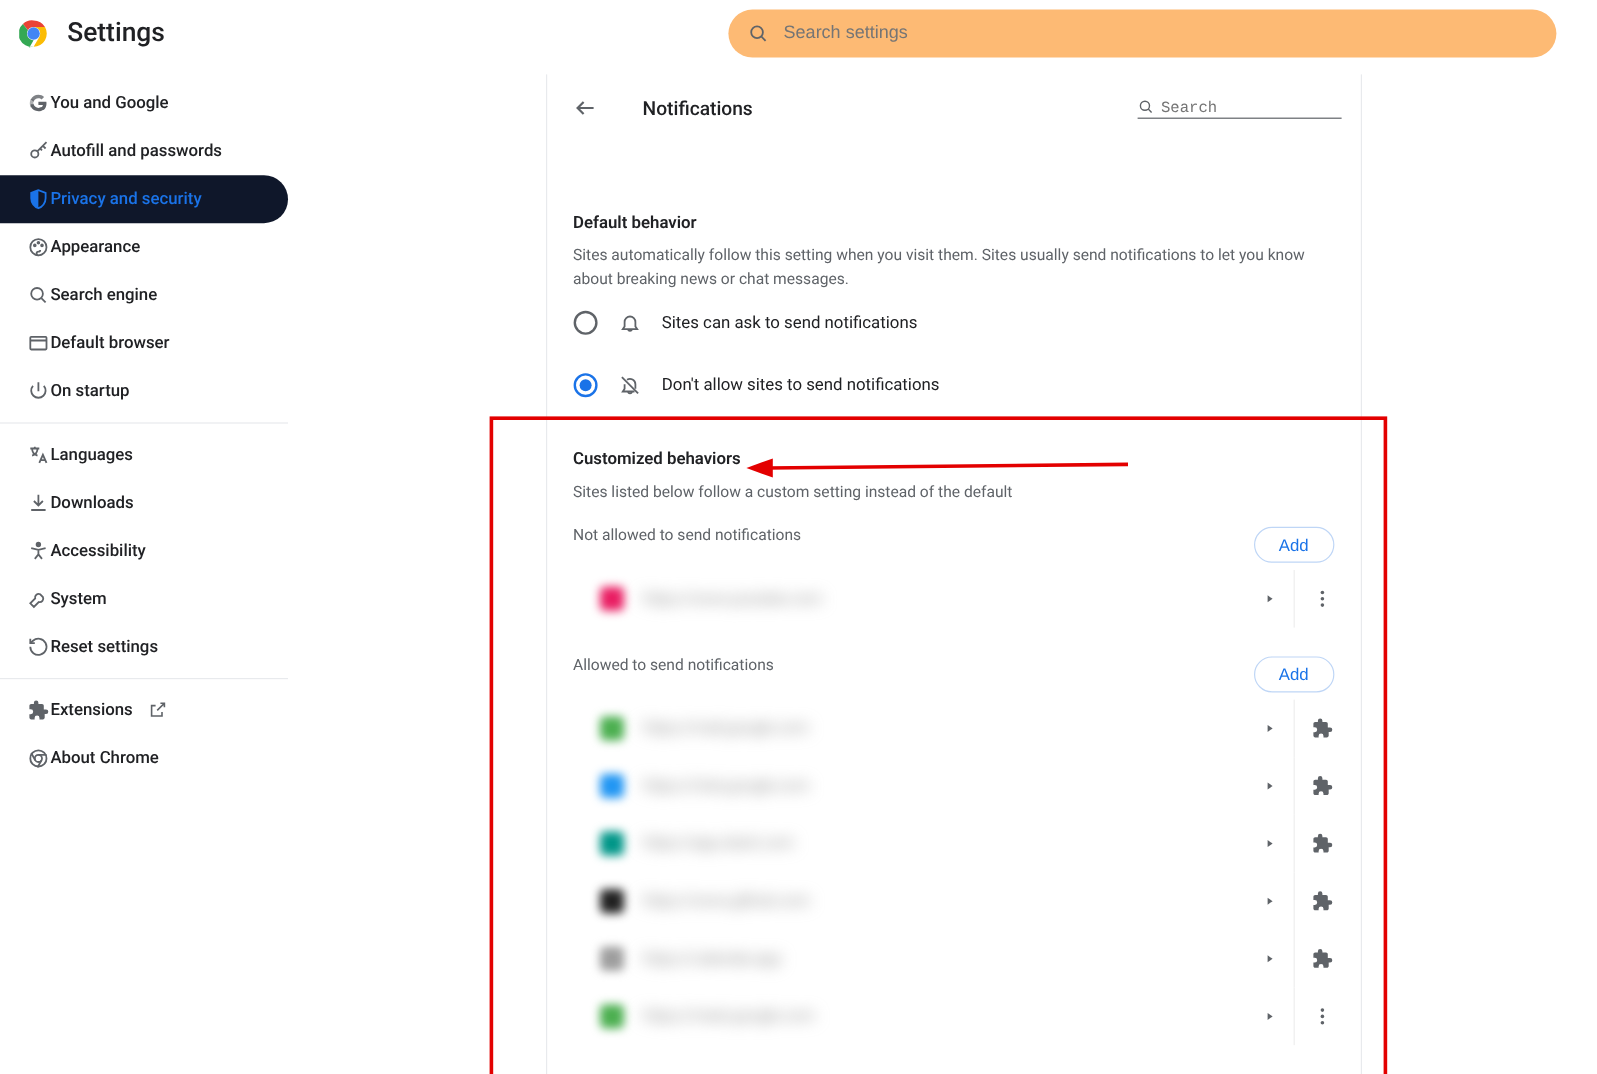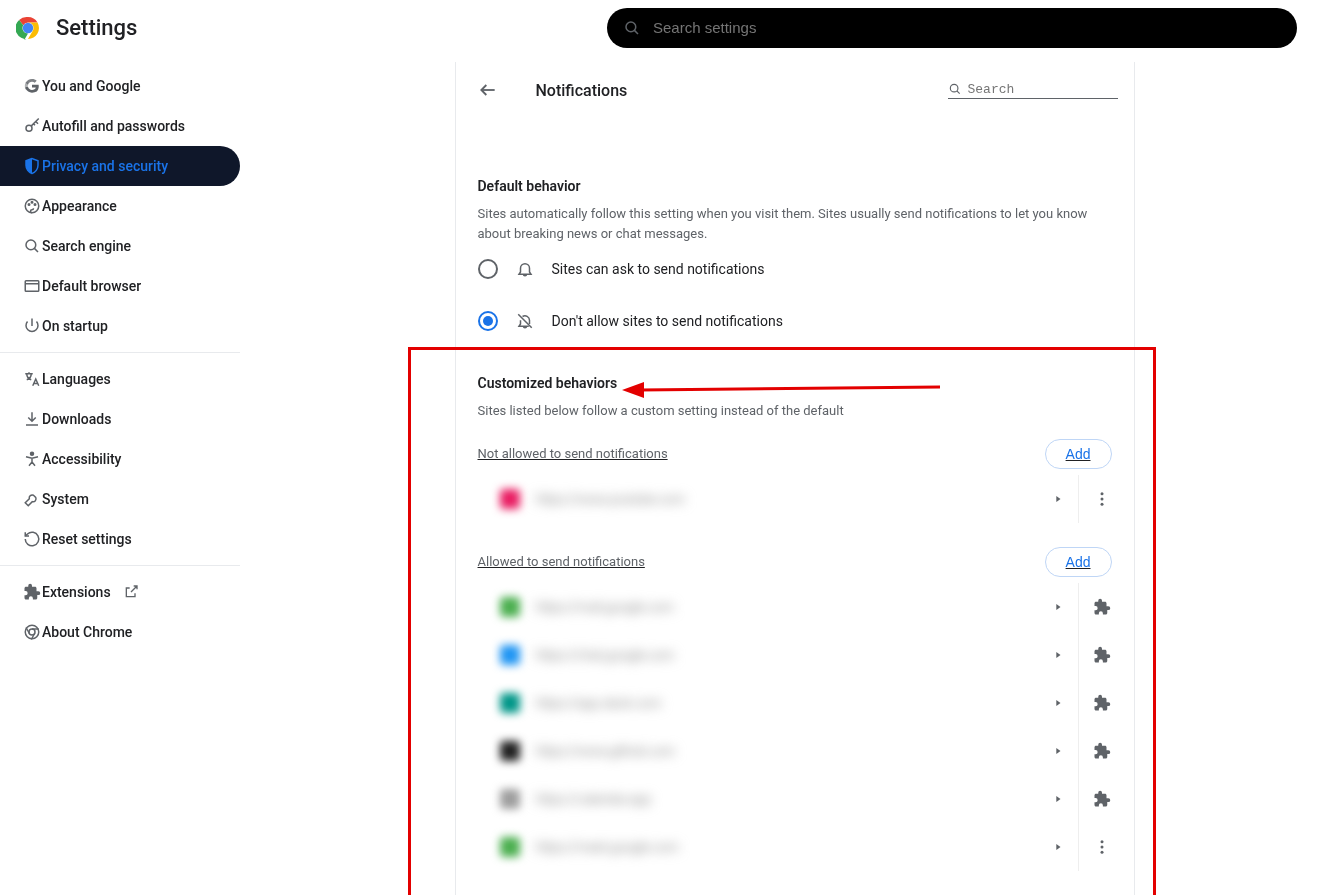--- a/index.html
+++ b/index.html
@@ -2,21 +2,21 @@
 <html><head>
 <meta charset="utf-8">
 <style>
   * { box-sizing: border-box; margin: 0; padding: 0; }
   body { font-family: 'Segoe UI', Roboto, Arial, sans-serif; background: #fff; color: #202124; width: 1331px; height: 895px; overflow: hidden; }
 
   
   .header { height: 56px; display: flex; align-items: center; padding: 0 16px; border-bottom: 1px solid #fff; }
   .logo { width: 24px; height: 24px; margin-right: 16px; position: relative; }
   .settings-title { font-size: 22px; font-weight: 500; color: #202124; flex: 0 0 auto; }
-  .search-box { margin-left: auto; width: 690px; height: 40px; background: #000000; border-radius: 40px; display: flex; align-items: center; padding: 0 16px; gap: 12px; position: relative; left: -18px; }
+  .search-box { margin-left: auto; width: 690px; height: 40px; background: #fdba74; border-radius: 40px; display: flex; align-items: center; padding: 0 16px; gap: 12px; position: relative; left: -18px; }
   .search-box input { border: none; background: transparent; outline: none; font-size: 15px; color: #5f6368; width: 100%; }
 
   
   .container { display: flex; height: calc(100% - 56px); }
   .sidebar { width: 258px; padding-top: 10px; }
   .sidebar-divider { border-top: 1px solid #e8eaed; margin: 6px 0 6px 0; width: 240px; }
   .sidebar-item { height: 40px; display: flex; align-items: center; padding-left: 22px; border-radius: 0 20px 20px 0; margin-right: 18px; cursor: pointer; }
   .sidebar-item .icon { width: 20px; height: 20px; display: flex; align-items: center; justify-content: center; color: #5f6368; }
   .sidebar-item .label { font-size: 14px; font-weight: 500; color: #202124; }
   .sidebar-item.active { background: #0f172a; }
@@ -38,21 +38,21 @@
   .section-title { font-size: 14px; font-weight: 600; color: #202124; }
   .section-desc { font-size: 13px; color: #5f6368; margin-top: 10px; line-height: 1.5; }
 
   .radio-row { display: flex; align-items: center; gap: 18px; padding: 16px 0 16px 0; }
   .radio { width: 20px; height: 20px; border: 2px solid #5f6368; border-radius: 50%; position: relative; flex-shrink: 0; }
   .radio.selected { border-color: #1a73e8; }
   .radio.selected::after { content: ''; position: absolute; inset: 3px; background: #1a73e8; border-radius: 50%; }
   .radio-icon { color: #5f6368; display:flex; align-items:center; }
   .radio-label { font-size: 14px; color: #202124; }
 
-  .list-header { display: flex; align-items: center; justify-content: space-between; padding: 18px 22px 6px 22px; text-decoration: underline; }
+  .list-header { display: flex; justify-content: space-between; padding: 18px 22px 6px 22px; }
   .list-header-label { font-size: 13px; color: #5f6368; }
   .add-btn { border: 1px solid #bfd6f6; color: #1a73e8; background: #fff; border-radius: 16px; padding: 6px 20px; font-size: 14px; font-weight: 500; cursor: pointer; }
 
   .site-row { display: flex; align-items: center; padding: 10px 8px 10px 44px; height: 48px; }
   .site-favicon { width: 20px; height: 20px; border-radius: 4px; flex-shrink: 0; filter: blur(4px); }
   .site-url { margin-left: 16px; font-size: 14px; color: #999; filter: blur(6px); letter-spacing:-0.5px; }
   .site-actions { margin-left: auto; display: flex; align-items: center; }
   .action-cell { width: 48px; height: 48px; display:flex; align-items:center; justify-content:center; color:#5f6368; border-left:1px solid #eee; }
   .site-row .action-cell:first-of-type { border-left:none; }
   .arrow-cell { width:40px; display:flex; align-items:center; justify-content:center; color:#5f6368; }

